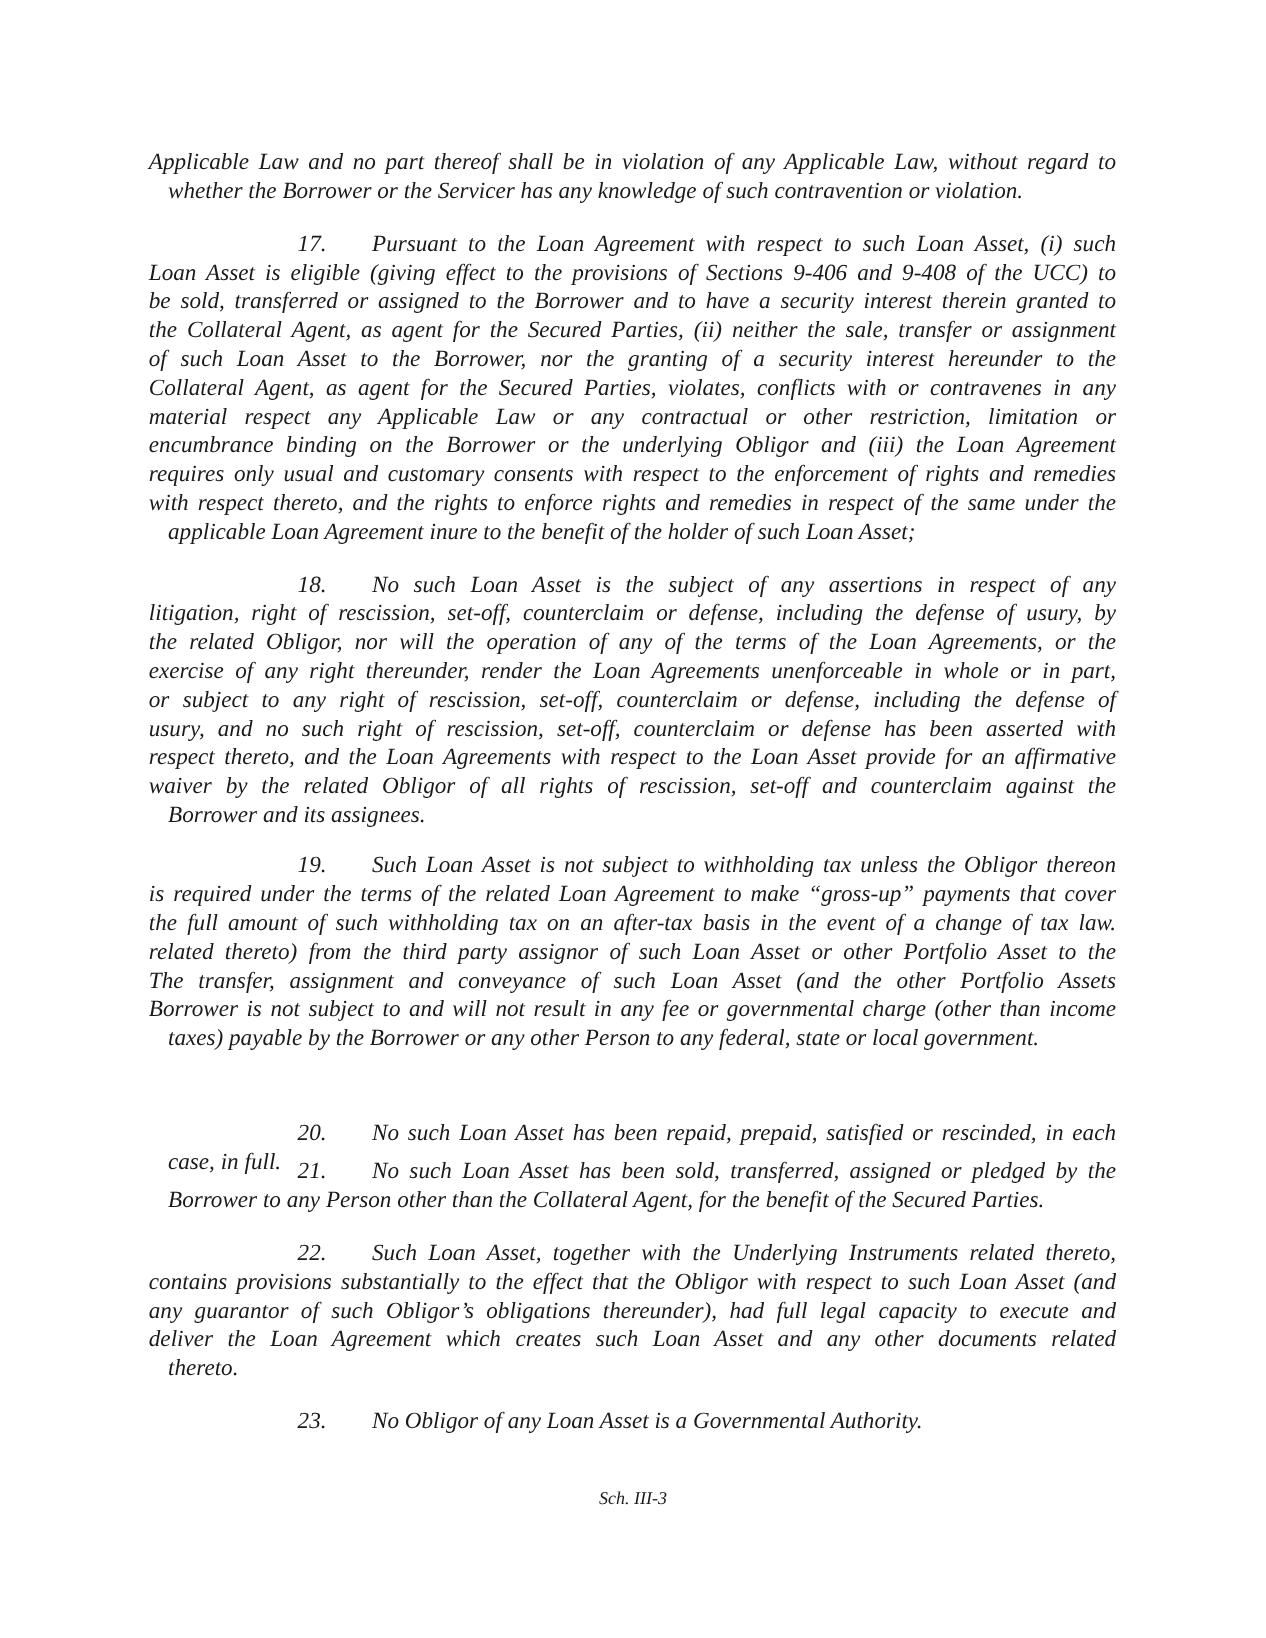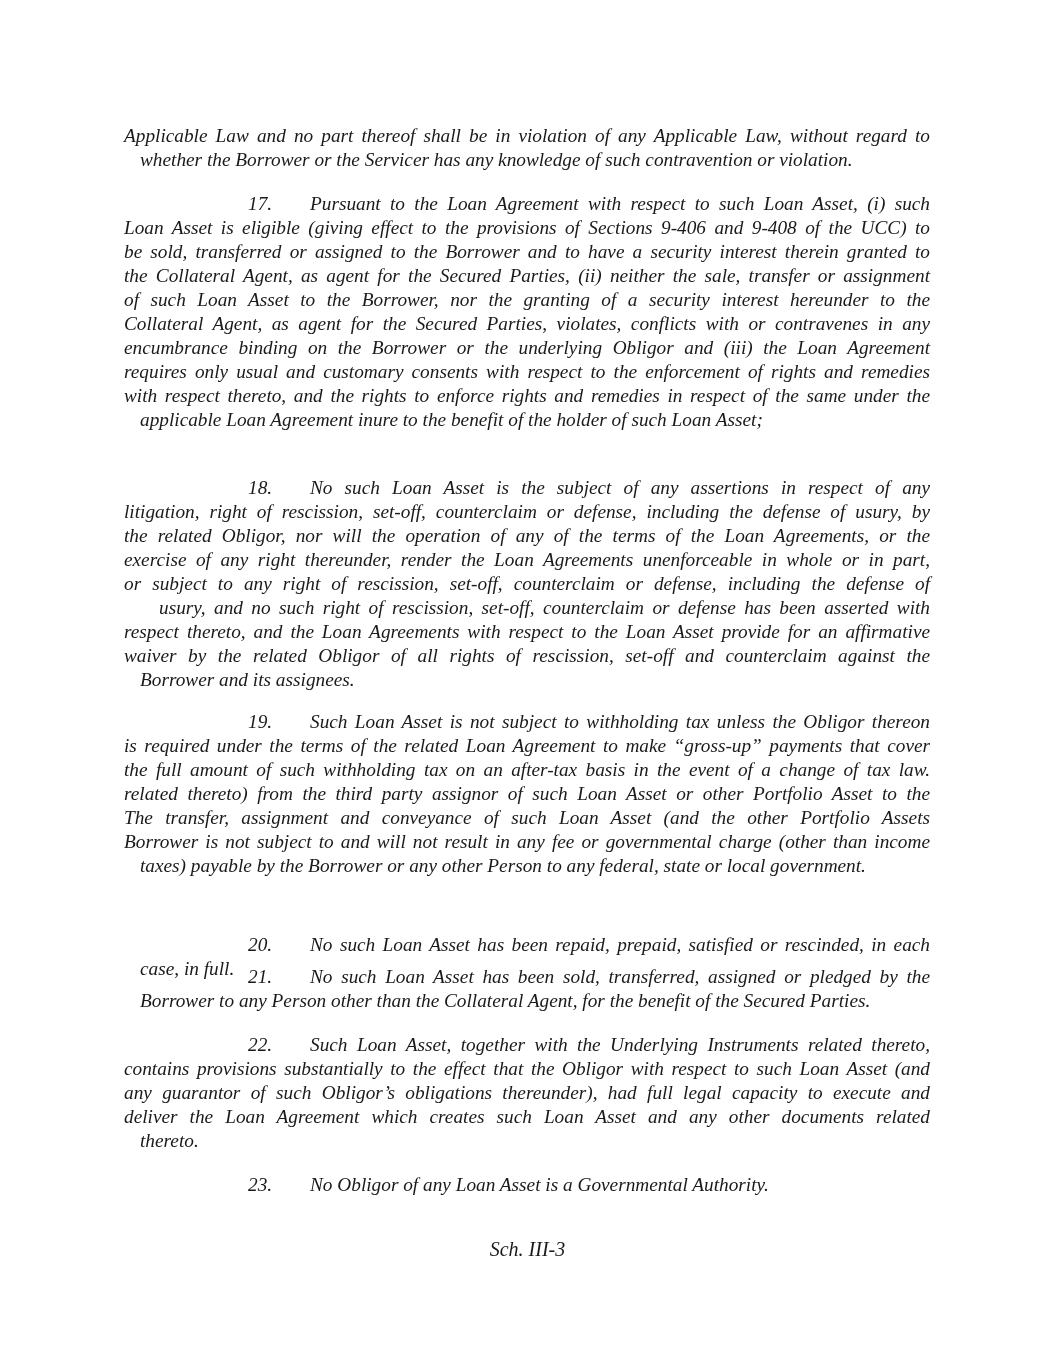--- a/index.html
+++ b/index.html
@@ -15,53 +15,54 @@
   .line {
     display: block; height: 24px; line-height: 24px;
     white-space: nowrap; text-align: justify; text-align-last: justify;
   }
   .line.last { text-align-last: left; margin-left: 16px; }
   .first { padding-left: 124px; }
   .num { display: inline-block; width: 62px; }
   .center-line { position: absolute; left: 248px; white-space: nowrap; line-height: 24px; }
   .footer {
     position: absolute; top: 1240px; left: 0; width: 1055px; text-align: center;
-    font-size: 20px; line-height: 18px;
+    font-size: 15px; line-height: 18px;
   }
 </style>
 </head>
 <body>
 
 <div class="page">
 
   <div class="para" style="top:124px;">
     <span class="line" style="word-spacing: 0px;">Applicable Law and no part thereof shall be in violation of any Applicable Law, without regard to</span>
     <span class="line last">whether the Borrower or the Servicer has any knowledge of such contravention or violation.</span>
   </div>
 
   <div class="para" style="top:192px;">
     <span class="line first" style="word-spacing: 0px;"><span class="num">17.</span><span>Pursuant to the Loan Agreement with respect to such Loan Asset, (i) such</span></span>
     <span class="line" style="word-spacing: 0px;">Loan Asset is eligible (giving effect to the provisions of Sections 9-406 and 9-408 of the UCC) to</span>
     <span class="line" style="word-spacing: 0px;">be sold, transferred or assigned to the Borrower and to have a security interest therein granted to</span>
     <span class="line" style="word-spacing: 0px;">the Collateral Agent, as agent for the Secured Parties, (ii) neither the sale, transfer or assignment</span>
     <span class="line" style="word-spacing: 0px;">of such Loan Asset to the Borrower, nor the granting of a security interest hereunder to the</span>
     <span class="line" style="word-spacing: 0px;">Collateral Agent, as agent for the Secured Parties, violates, conflicts with or contravenes in any</span>
+    <span class="line" style="word-spacing: 0px;">material respect any Applicable Law or any contractual or other restriction, limitation or</span>
     <span class="line" style="word-spacing: 0px;">encumbrance binding on the Borrower or the underlying Obligor and (iii) the Loan Agreement</span>
     <span class="line" style="word-spacing: 0px;">requires only usual and customary consents with respect to the enforcement of rights and remedies</span>
     <span class="line" style="word-spacing: 0px;">with respect thereto, and the rights to enforce rights and remedies in respect of the same under the</span>
     <span class="line last">applicable Loan Agreement inure to the benefit of the holder of such Loan Asset;</span>
   </div>
 
   <div class="para" style="top:476px;">
     <span class="line first" style="word-spacing: 0px;"><span class="num">18.</span><span>No such Loan Asset is the subject of any assertions in respect of any</span></span>
     <span class="line" style="word-spacing: 0px;">litigation, right of rescission, set-off, counterclaim or defense, including the defense of usury, by</span>
     <span class="line" style="word-spacing: 0px;">the related Obligor, nor will the operation of any of the terms of the Loan Agreements, or the</span>
     <span class="line" style="word-spacing: 0px;">exercise of any right thereunder, render the Loan Agreements unenforceable in whole or in part,</span>
     <span class="line" style="word-spacing: 0px;">or subject to any right of rescission, set-off, counterclaim or defense, including the defense of</span>
-    <span class="line" style="word-spacing: 0px; margin-left: 35px;">usury, and no such right of rescission, set-off, counterclaim or defense has been asserted with</span>
+    <span class="line" style="word-spacing: 0px;">usury, and no such right of rescission, set-off, counterclaim or defense has been asserted with</span>
     <span class="line" style="word-spacing: 0px;">respect thereto, and the Loan Agreements with respect to the Loan Asset provide for an affirmative</span>
     <span class="line" style="word-spacing: 0px;">waiver by the related Obligor of all rights of rescission, set-off and counterclaim against the</span>
     <span class="line last">Borrower and its assignees.</span>
   </div>
 
   <div class="para" style="top:710px;">
     <span class="line first" style="word-spacing: 0px;"><span class="num">19.</span><span>Such Loan Asset is not subject to withholding tax unless the Obligor thereon</span></span>
     <span class="line" style="word-spacing: 0px;">is required under the terms of the related Loan Agreement to make “gross-up” payments that cover</span>
     <span class="line" style="word-spacing: 0px;">the full amount of such withholding tax on an after-tax basis in the event of a change of tax law.</span>
     <span class="line" style="word-spacing: 0px;">related thereto) from the third party assignor of such Loan Asset or other Portfolio Asset to the</span>

